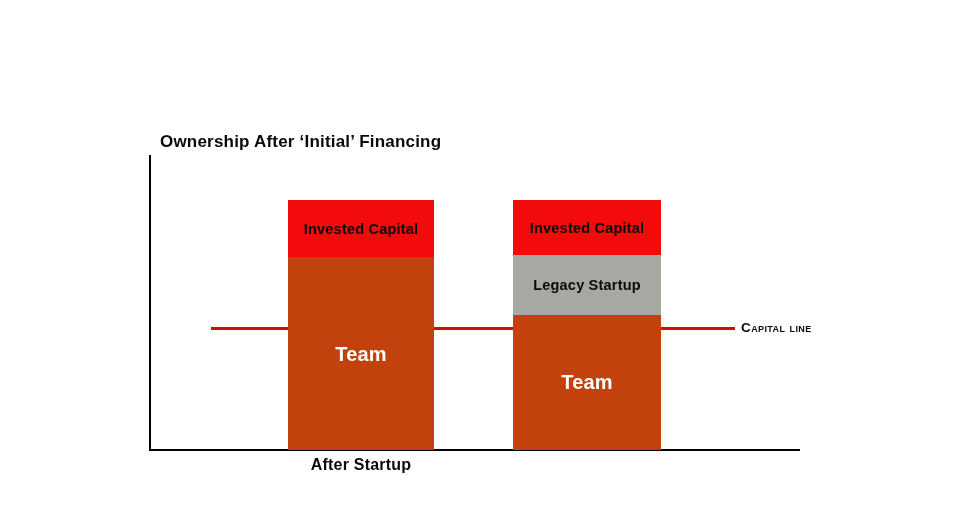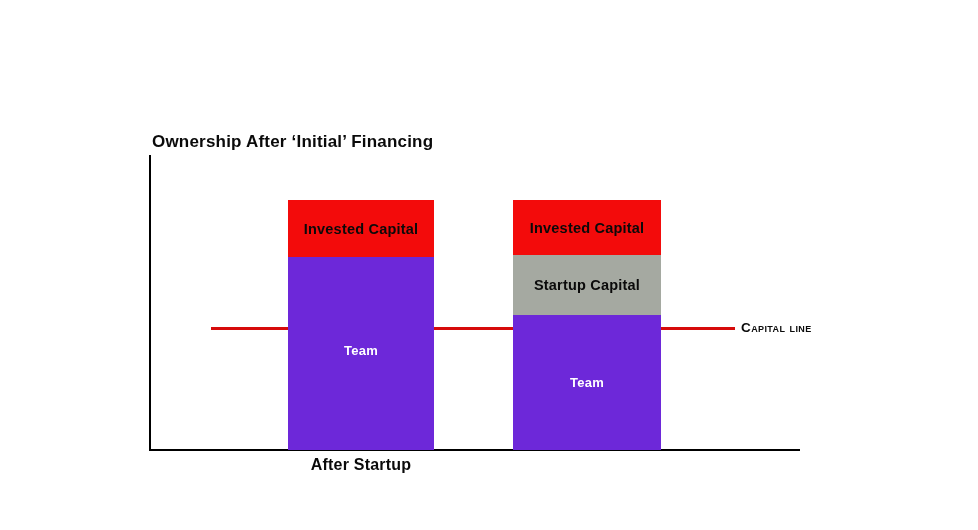--- a/index.html
+++ b/index.html
@@ -10,21 +10,21 @@
   }
   #canvas {
     position: relative;
     width: 978px;
     height: 530px;
     background: #ffffff;
     overflow: hidden;
   }
   .chart-title {
     position: absolute;
-    left: 152px;
+    left: 160px;
     top: 132px;
     font-size: 17px;
     font-weight: bold;
     color: #0a0a0a;
     letter-spacing: 0.2px;
   }
   .y-axis {
     position: absolute;
     left: 149px;
     top: 155px;
@@ -72,21 +72,21 @@
   .seg {
     display: flex;
     align-items: center;
     justify-content: center;
     font-weight: bold;
     font-size: 14.5px;
     letter-spacing: 0.2px;
   }
   .seg-invested { background: #f30b0b; color: #0a0a0a; }
   .seg-legacy   { background: #a5a9a1; color: #0a0a0a; }
-  .seg-team     { background: #6d28d9; color: #ffffff; font-size: 13px; }
+  .seg-team     { background: #c2410c; color: #ffffff; font-size: 20px; }
   .pure-invested { height: 57px; }
   .pure-team     { height: 193px; align-items: flex-start; }
   .pure-team .team-text { margin-top: 86px; }
   .piv-invested  { height: 55px; }
   .piv-legacy    { height: 60px; }
   .piv-team      { height: 135px; }
   .cat-label {
     position: absolute;
     top: 456px;
     font-size: 16px;
@@ -118,21 +118,21 @@
     <div class="seg seg-team pure-team">
       <span class="team-text">Team</span>
     </div>
   </div>
 
   <div class="bar bar-pivoted">
     <div class="seg seg-invested piv-invested">
       <span>Invested Capital</span>
     </div>
     <div class="seg seg-legacy piv-legacy">
-      <span>Startup Capital</span>
+      <span>Legacy Startup</span>
     </div>
     <div class="seg seg-team piv-team">
       <span>Team</span>
     </div>
   </div>
 
   <div class="cat-label cat-pure">After Startup</div>
 
 
 </div>

